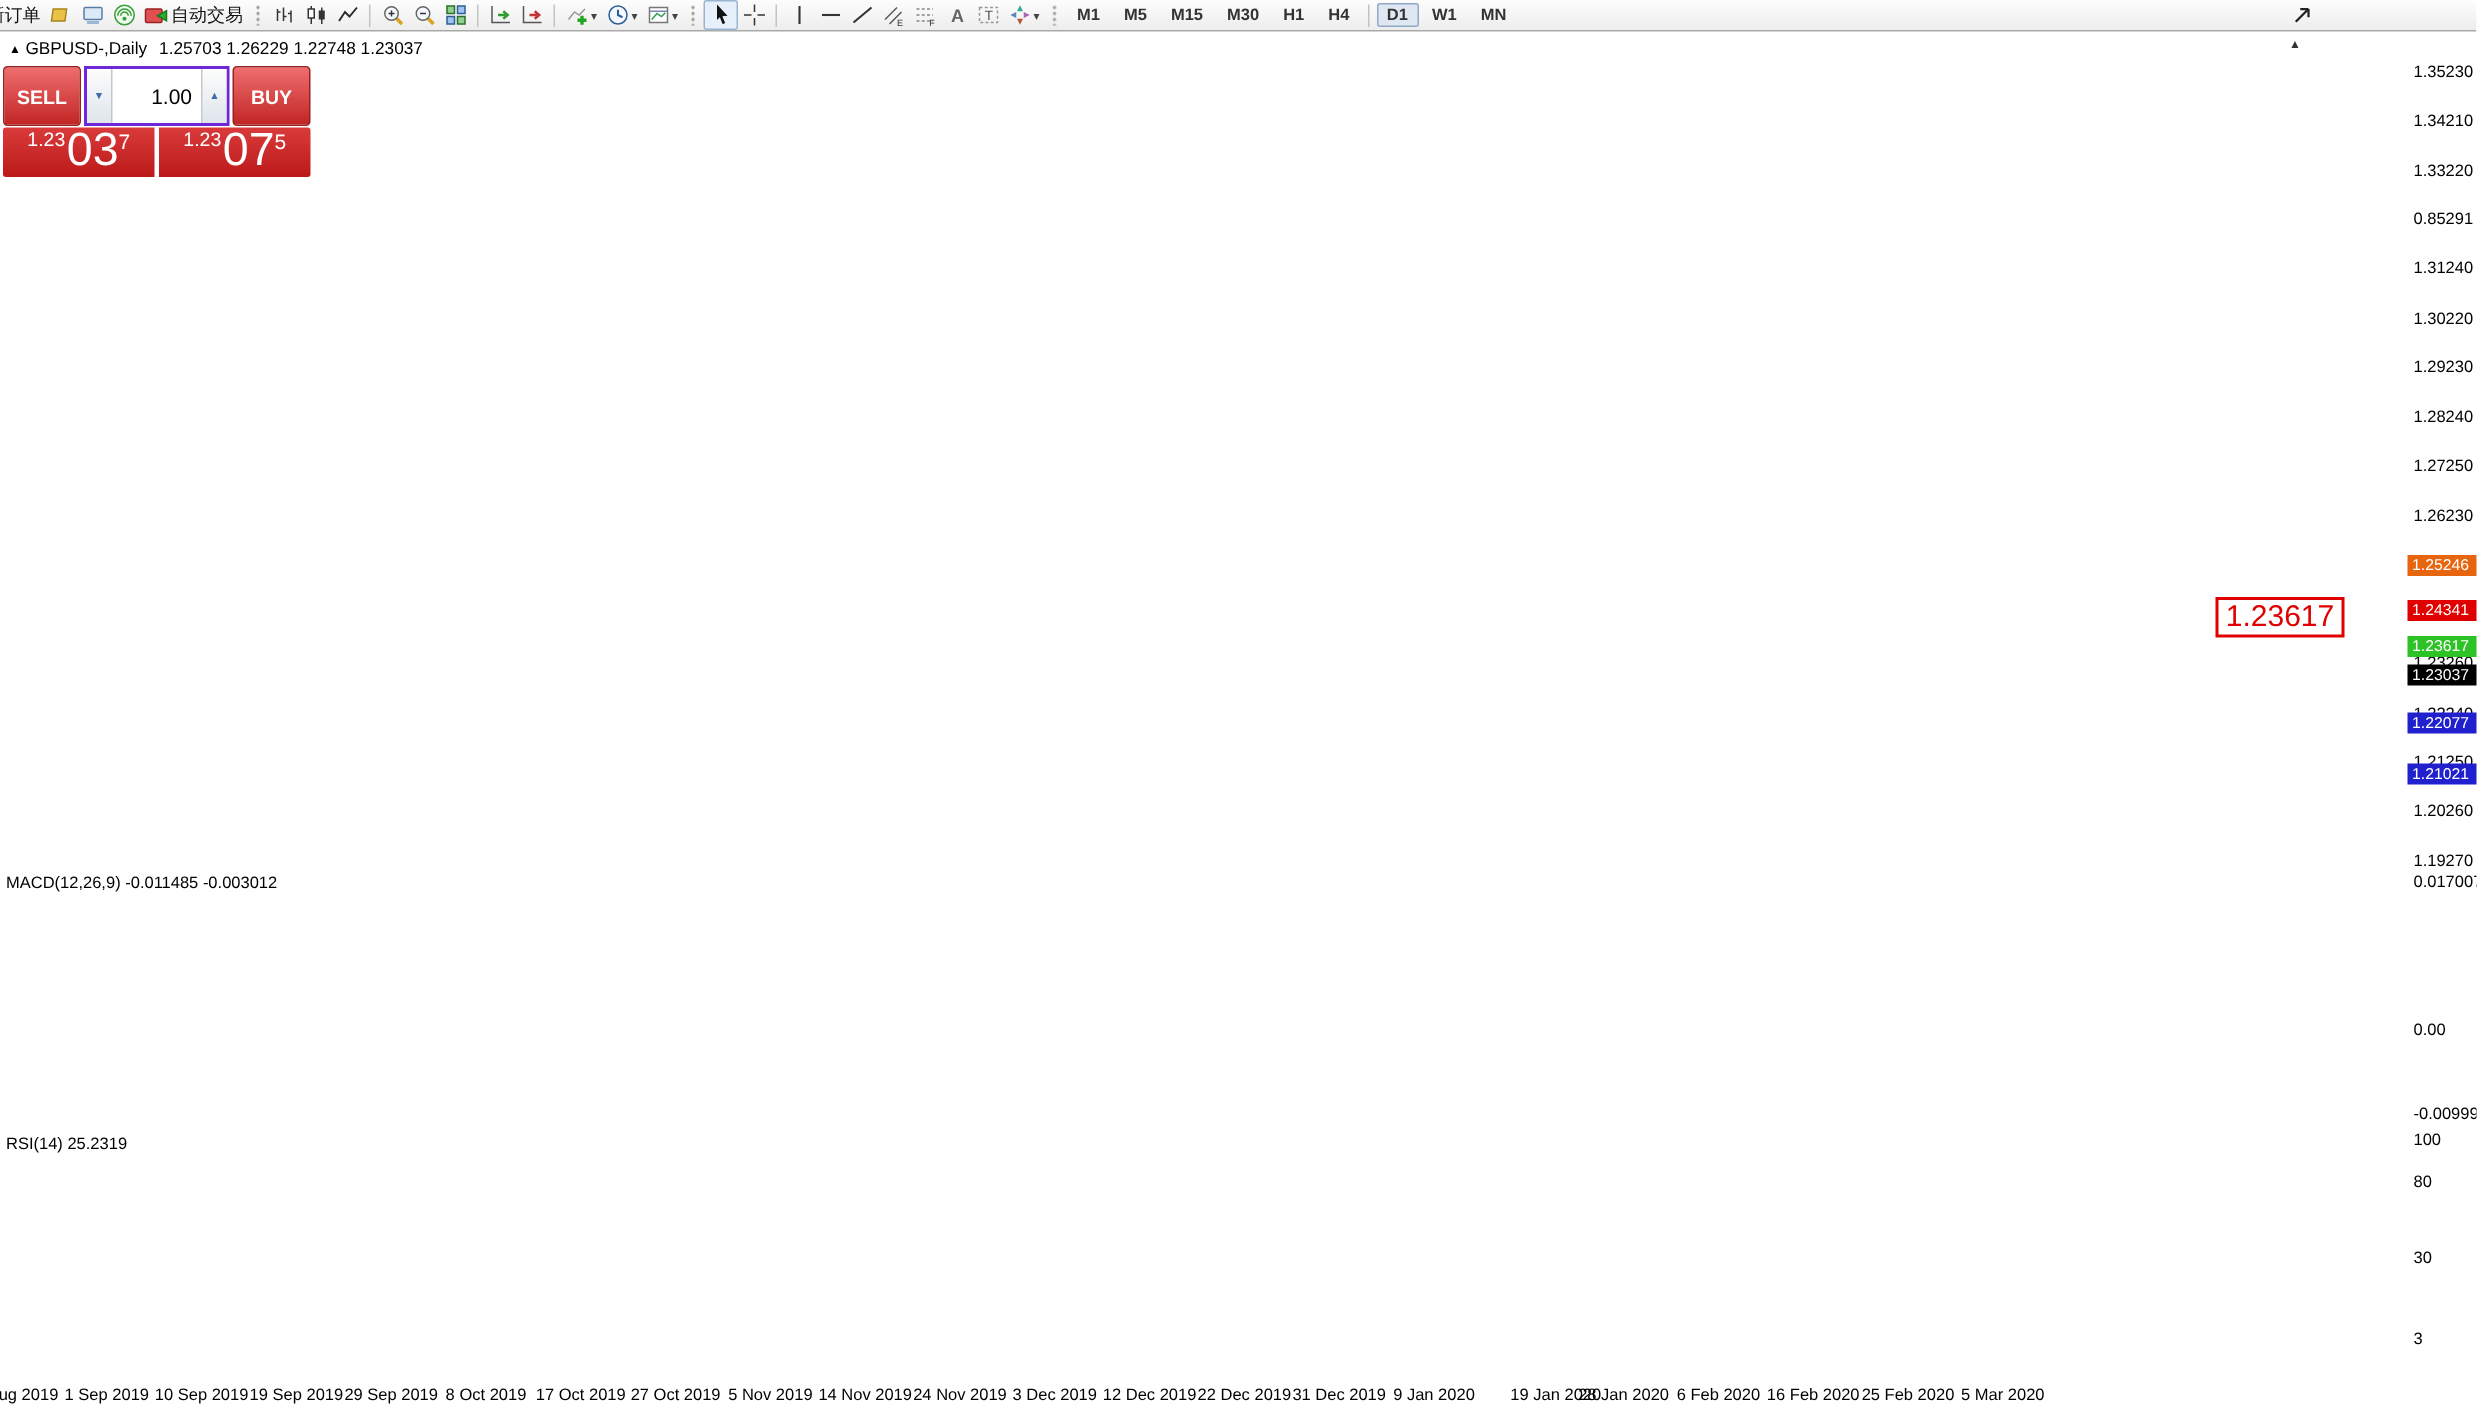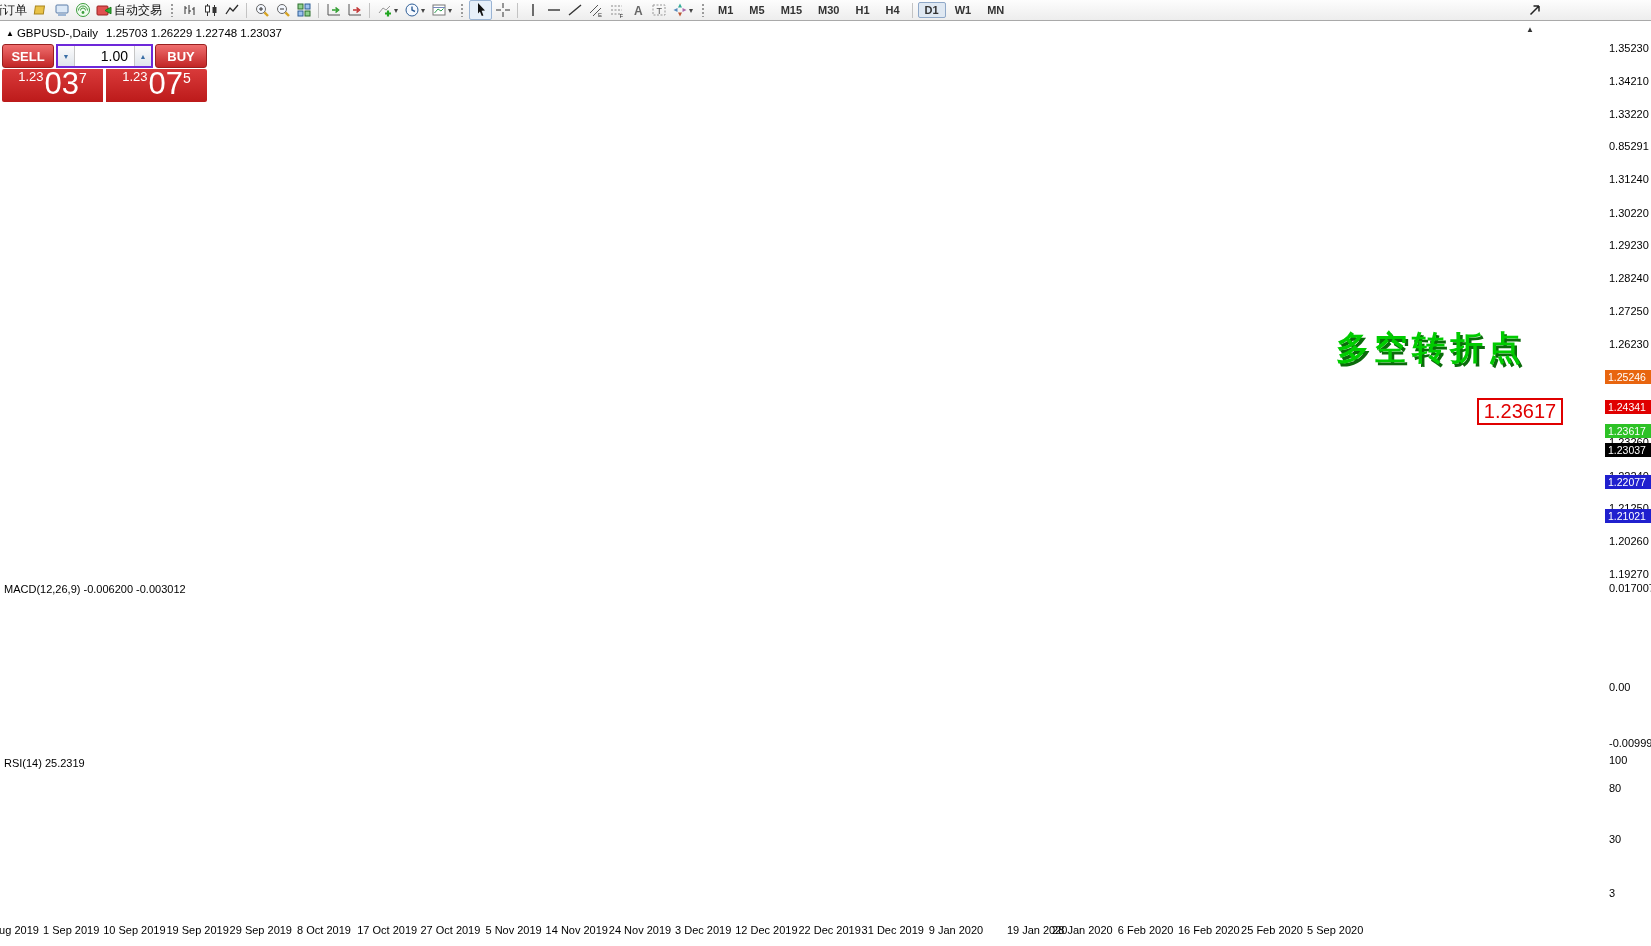--- a/index.html
+++ b/index.html
@@ -21,21 +21,21 @@
   .caret{font-size:8px;color:#444;margin-left:1px;}
   .tf{font-size:11px;font-weight:bold;color:#333;padding:1px 6px;margin:0 1px;border:1px solid transparent;flex:0 0 auto;}
   .tf.active{background:#dfe8f2;border:1px solid #8fা0c0;border:1px solid #8fa8c8;border-radius:2px;}
   #tb-expand{position:absolute;left:1524px;top:1px;}
   
   #chart-title{position:absolute;left:6px;top:27px;font-size:11.5px;color:#000;z-index:12;}
   #chart-title .mk{font-size:8px;vertical-align:1px;margin-right:3px;}
   #chart-title .ohlc{margin-left:8px;}
   
   #oneclick{position:absolute;left:2px;top:44px;width:205px;z-index:15;}
-  .oc-row1{display:flex;height:24px;align-items:stretch;}
+  .oc-row1{display:flex;height:40px;align-items:stretch;}
   .oc-btn{width:50px;background:linear-gradient(#ef6e6e,#c22525);border:1px solid #992020;border-radius:3px;
     color:#fff;font-size:13px;font-weight:bold;display:flex;align-items:center;justify-content:center;}
   .oc-vol{flex:1;display:flex;margin:0 2px;border:2px solid #6d28d9;background:#fff;}
   .oc-spin{width:16px;background:linear-gradient(#fcfcfc,#dfe5ec);border-right:1px solid #c6c6c6;
     display:flex;align-items:center;justify-content:center;font-size:7px;color:#3a6ea5;}
   .oc-spin.r{border-right:none;border-left:1px solid #c6c6c6;}
   .oc-volval{flex:1;font-size:14px;color:#000;display:flex;align-items:center;justify-content:flex-end;padding-right:6px;}
   .oc-row2{display:flex;height:33px;margin-top:1px;}
   .oc-price{flex:1;background:linear-gradient(#d93a3a,#bc1a1a);color:#fff;display:flex;align-items:flex-start;
     justify-content:center;padding-bottom:1px;}
@@ -913,22 +913,21 @@
       <div class="xdate" style="left: 661.2px;">3 Dec 2019</div>
       <div class="xdate" style="left: 724.4px;">12 Dec 2019</div>
       <div class="xdate" style="left: 787.6px;">22 Dec 2019</div>
       <div class="xdate" style="left: 850.8px;">31 Dec 2019</div>
       <div class="xdate" style="left: 914px;">9 Jan 2020</div>
       <div class="xdate" style="left: 977.2px; margin-left: 18px;">19 Jan 2020</div>
       <div class="xdate" style="left: 1040.4px;">28 Jan 2020</div>
       <div class="xdate" style="left: 1103.6px;">6 Feb 2020</div>
       <div class="xdate" style="left: 1166.8px;">16 Feb 2020</div>
       <div class="xdate" style="left: 1230px;">25 Feb 2020</div>
-      <div class="xdate" style="left: 1293.2px;">5 Sep 2020</div>
-      <div class="indlabel" style="left: 4px; top: 583px;">MACD(12,26,9) -0.006200 -0.003012</div>
+      <div class="xdate" style="left: 1293.2px;">5 Mar 2020</div>
+      <div class="indlabel" style="left: 4px; top: 583px;">MACD(12,26,9) -0.011485 -0.003012</div>
       <div class="indlabel" style="left: 4px; top: 757px;">RSI(14) 25.2319</div>
     </div>
   <div class="gutter-tri">▲</div>
 
-  <div id="cn-note" style="color: rgb(0, 204, 0);">多空转折点</div>
   <div id="price-box">1.23617</div>
 
 </div>
 
 </body></html>

